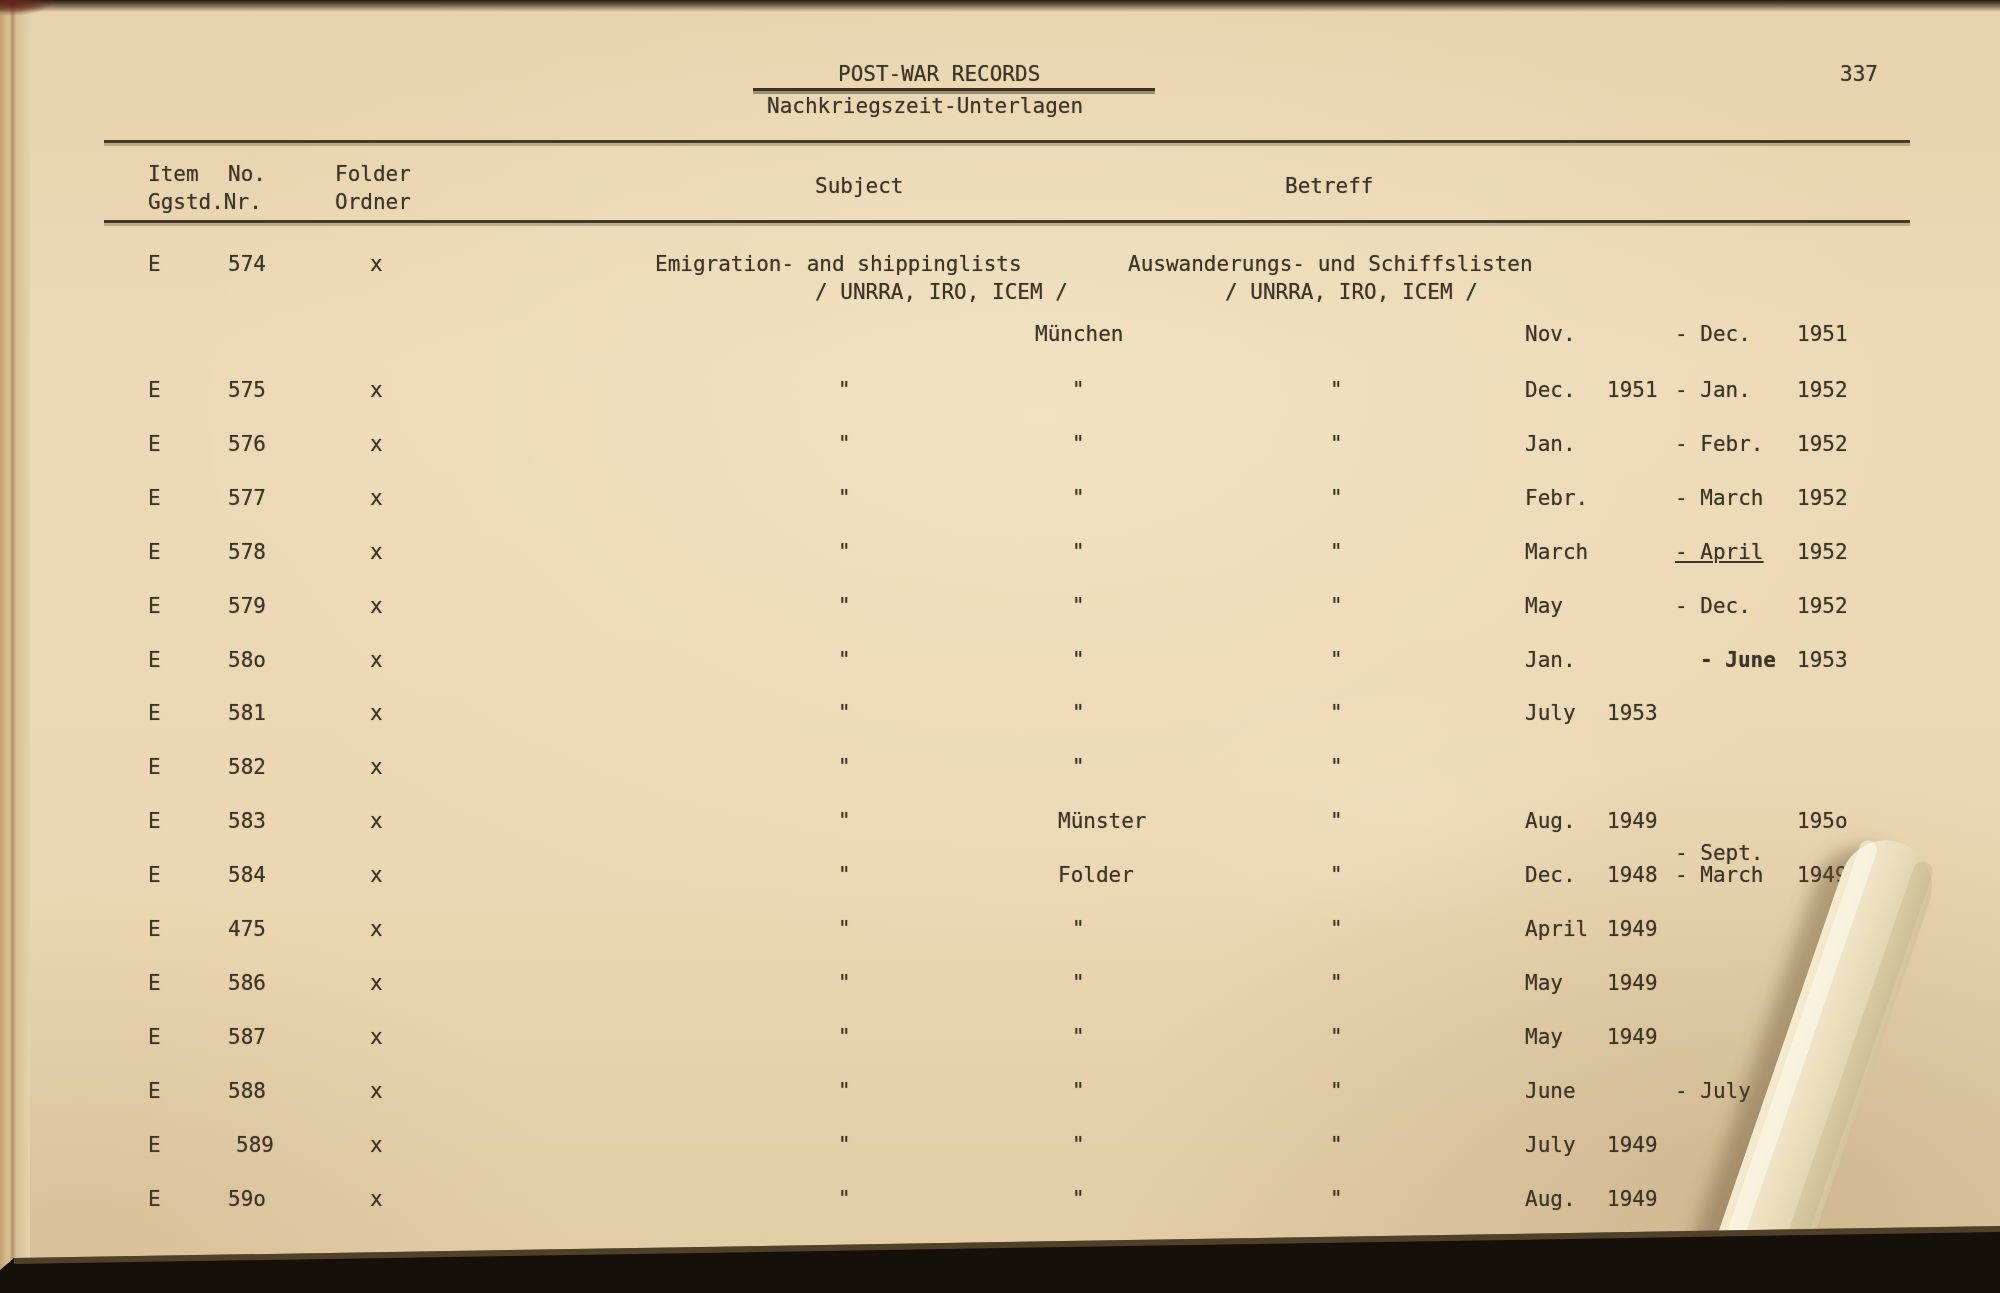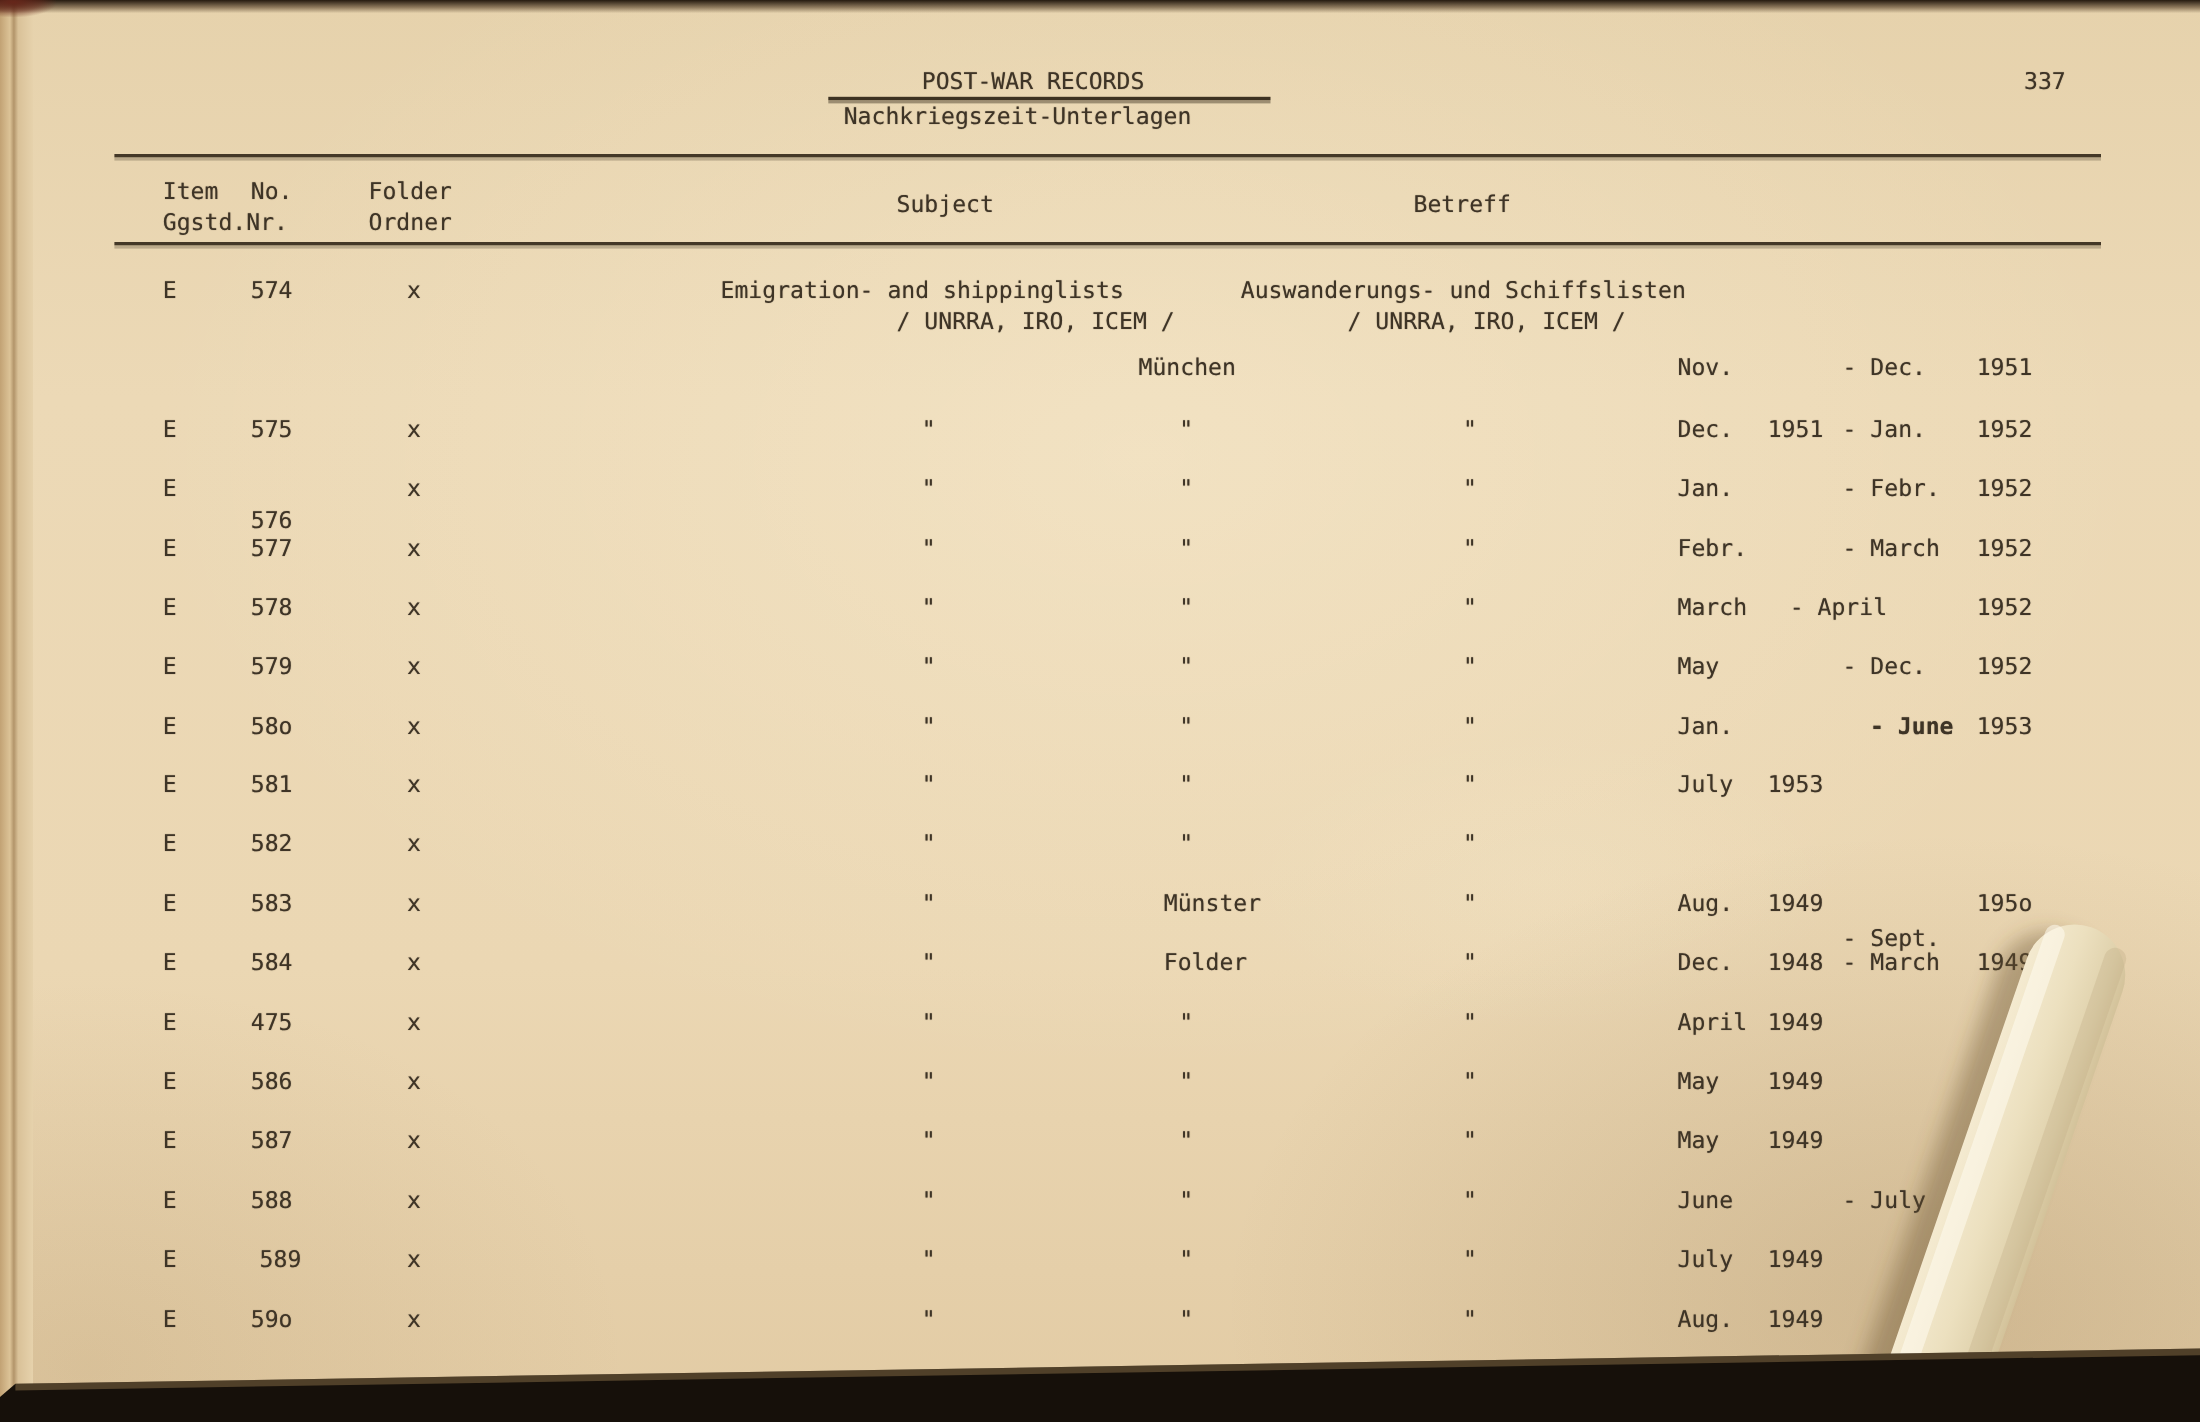--- a/index.html
+++ b/index.html
@@ -80,21 +80,21 @@
       <span class="t" style="left:1072px;">"</span>
       <span class="t" style="left:1330px;">"</span>
       <span class="t" style="left:1525px;">Dec.</span>
       <span class="t" style="left:1607px;">1951</span>
       <span class="t" style="left:1675px;">- Jan.</span>
       <span class="t" style="left:1797px;">1952</span>
     </div>
 
     <div class="row" style="top: 431.9px;">
       <span class="t" style="left:148px;">E</span>
-      <span class="t" style="left:228px;margin-top:29px;">576</span>
+      <span class="t" style="left:228px;">576</span>
       <span class="t" style="left:370px;">x</span>
       <span class="t" style="left:838px;">"</span>
       <span class="t" style="left:1072px;">"</span>
       <span class="t" style="left:1330px;">"</span>
       <span class="t" style="left:1525px;">Jan.</span>
       <span class="t" style="left:1607px;"></span>
       <span class="t" style="left:1675px;text-align:right;">- Febr.</span>
       <span class="t" style="left:1797px;">1952</span>
     </div>
 
@@ -113,21 +113,21 @@
 
     <div class="row" style="top: 539.7px;">
       <span class="t" style="left:148px;">E</span>
       <span class="t" style="left:228px;">578</span>
       <span class="t" style="left:370px;">x</span>
       <span class="t" style="left:838px;">"</span>
       <span class="t" style="left:1072px;">"</span>
       <span class="t" style="left:1330px;">"</span>
       <span class="t" style="left:1525px;">March</span>
       <span class="t" style="left:1607px;"></span>
-      <span class="t" style="left:1627px;">- April</span>
+      <span class="t" style="left:1675px;text-decoration:underline;">- April</span>
       <span class="t" style="left:1797px;">1952</span>
     </div>
 
     <div class="row" style="top: 593.6px;">
       <span class="t" style="left:148px;">E</span>
       <span class="t" style="left:228px;">579</span>
       <span class="t" style="left:370px;">x</span>
       <span class="t" style="left:838px;">"</span>
       <span class="t" style="left:1072px;">"</span>
       <span class="t" style="left:1330px;">"</span>

